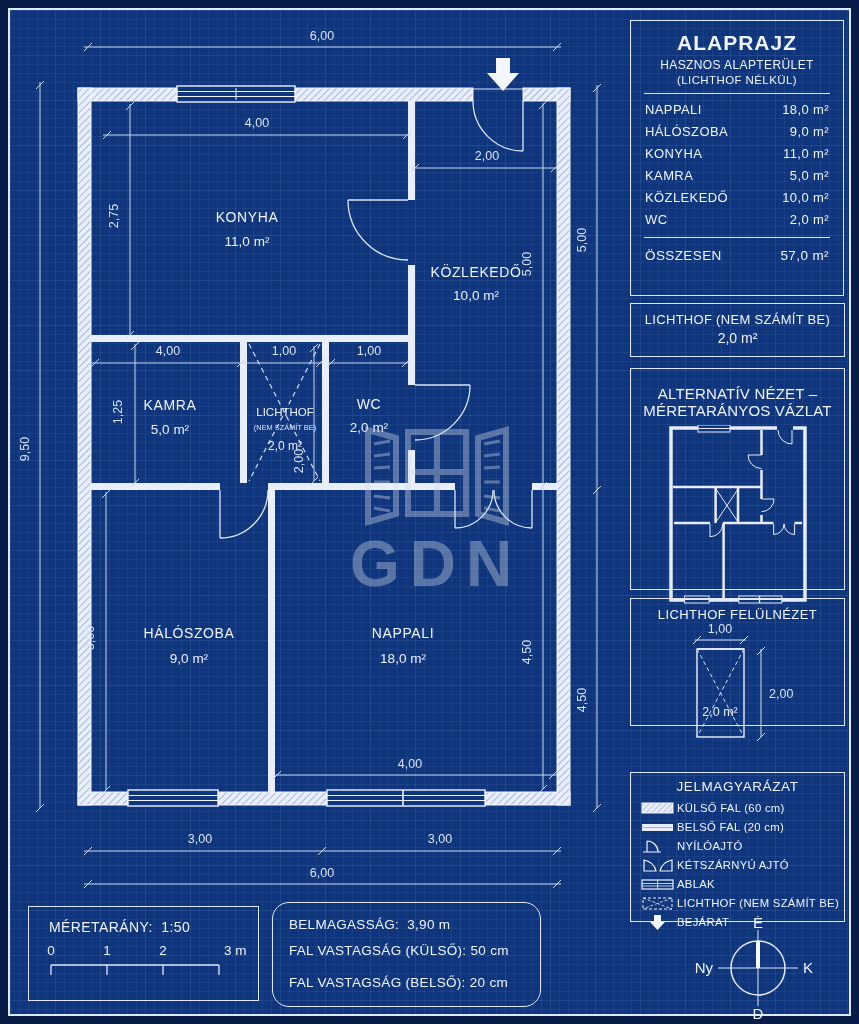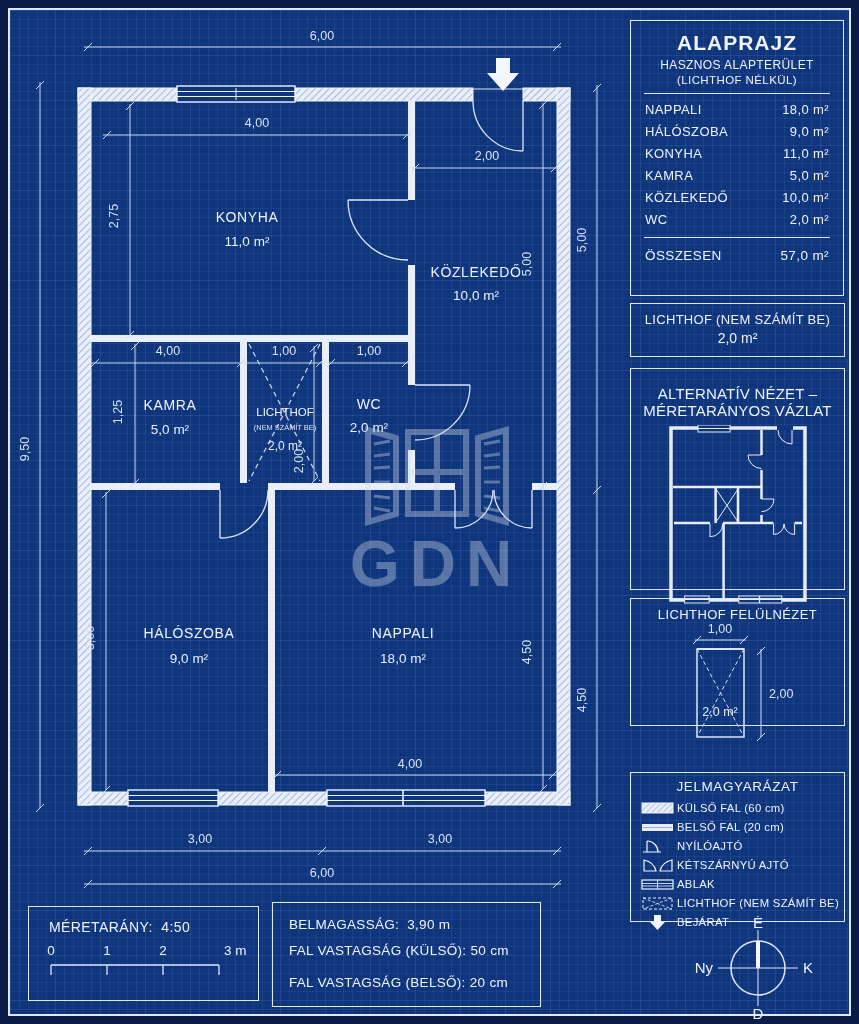--- a/index.html
+++ b/index.html
@@ -372,38 +372,38 @@
     <line x1="70" y1="14" x2="70" y2="90" stroke="#dfe7fa" stroke-width="1"></line>
     <line x1="70" y1="25" x2="70" y2="52" stroke="#f4f7fe" stroke-width="4"></line>
     <text x="70" y="12" text-anchor="middle" font-size="15" fill="#eef3fd">É</text>
     <text x="25" y="57" text-anchor="end" font-size="15" fill="#eef3fd">Ny</text>
     <text x="115" y="57" text-anchor="start" font-size="15" fill="#eef3fd">K</text>
     <text x="70" y="103" text-anchor="middle" font-size="15" fill="#eef3fd">D</text>
   </svg>
 
   <div class="panel" style="left:28px;top:906px;width:231px;height:95px;">
     <div style="margin:12px 0 0 20px;font-size:14px;letter-spacing:.4px;">
-      <span>MÉRETARÁNY:</span>&nbsp;&nbsp;<span>4:50</span>
+      <span>MÉRETARÁNY:</span>&nbsp;&nbsp;<span>1:50</span>
     </div>
     <svg width="215" height="42" style="display:block;margin:4px auto 0;">
       <text x="15" y="16" text-anchor="middle" font-size="13.5" fill="#eef3fd">0</text>
       <text x="71" y="16" text-anchor="middle" font-size="13.5" fill="#eef3fd">1</text>
       <text x="127" y="16" text-anchor="middle" font-size="13.5" fill="#eef3fd">2</text>
       <text x="188" y="16" text-anchor="start" font-size="13.5" fill="#eef3fd">3 m</text>
       <g stroke="#dfe7fa" stroke-width="1.3" fill="none">
         <line x1="15" y1="26" x2="183" y2="26"></line>
         <line x1="15" y1="26" x2="15" y2="36"></line>
         <line x1="71" y1="26" x2="71" y2="36"></line>
         <line x1="127" y1="26" x2="127" y2="36"></line>
         <line x1="183" y1="26" x2="183" y2="36"></line>
       </g>
     </svg>
   </div>
 
-  <div class="panel" style="left:272px;top:902px;width:269px;height:105px;">
+  <div class="panel" style="left:272px;top:902px;width:269px;height:105px;border-radius:17px;">
     <div style="margin:14px 16px 0;font-size:13.5px;letter-spacing:.3px;">
       <span>BELMAGASSÁG:</span>&nbsp;&nbsp;<span>3,90 m</span>
     </div>
     <div style="margin:11px 16px 0;font-size:13.5px;letter-spacing:.3px;">
       <span>FAL VASTAGSÁG (KÜLSŐ):</span>&nbsp;<span>50 cm</span>
     </div>
     <div style="margin:17px 16px 0;font-size:13.5px;letter-spacing:.3px;">
       <span>FAL VASTAGSÁG (BELSŐ):</span>&nbsp;<span>20 cm</span>
     </div>
   </div>

